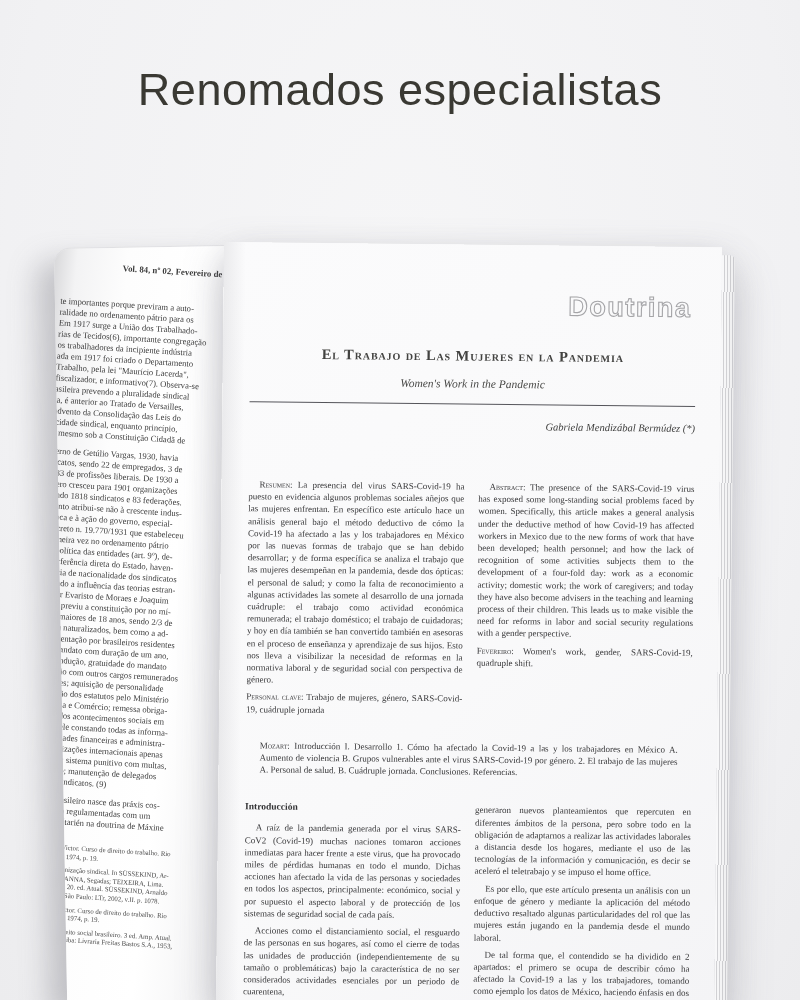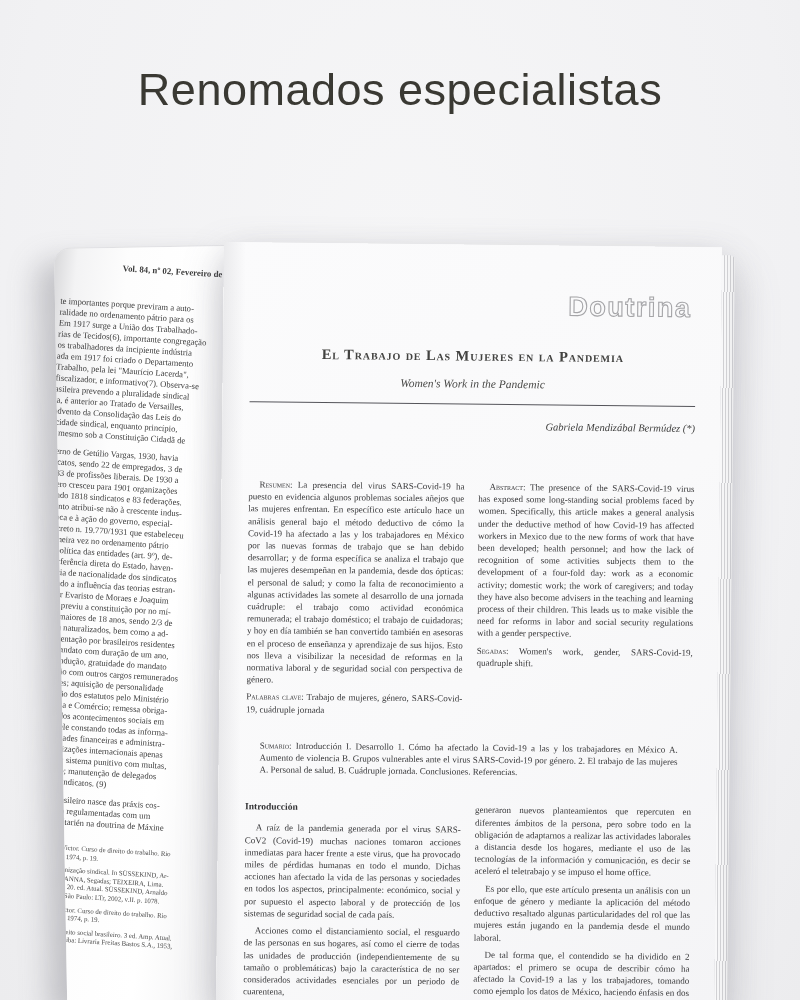--- a/index.html
+++ b/index.html
@@ -162,29 +162,29 @@
       <div class="rp-content">
 
         <div class="title">El Trabajo de Las Mujeres en la Pandemia</div>
         <div class="subtitle">Women's Work in the Pandemic</div>
         <hr class="rule">
         <div class="author">Gabriela Mendizábal Bermúdez (*)</div>
 
         <div class="cols">
           <div class="col">
             <p class="bp indent"><span class="sc">Resumen:</span> <span>La presencia del virus SARS-Covid-19 ha puesto en evidencia algunos problemas sociales añejos que las mujeres enfrentan. En específico este artículo hace un análisis general bajo el método deductivo de cómo la Covid-19 ha afectado a las y los trabajadores en México por las nuevas formas de trabajo que se han debido desarrollar; y de forma específica se analiza el trabajo que las mujeres desempeñan en la pandemia, desde dos ópticas: el personal de salud; y como la falta de reconocimiento a algunas actividades las somete al desarrollo de una jornada cuádruple: el trabajo como actividad económica remunerada; el trabajo doméstico; el trabajo de cuidadoras; y hoy en día también se han convertido también en asesoras en el proceso de enseñanza y aprendizaje de sus hijos. Esto nos lleva a visibilizar la necesidad de reformas en la normativa laboral y de seguridad social con perspectiva de género.</span></p>
-            <p class="bp"><span class="sc">Palabras clave:</span> <span>Trabajo de mujeres, género, SARS-Covid-19, cuádruple jornada</span></p>
+            <p class="bp"><span class="sc">Personal clave:</span> <span>Trabajo de mujeres, género, SARS-Covid-19, cuádruple jornada</span></p>
           </div>
           <div class="col">
             <p class="bp indent"><span class="sc">Abstract:</span> <span>The presence of the SARS-Covid-19 virus has exposed some long-standing social problems faced by women. Specifically, this article makes a general analysis under the deductive method of how Covid-19 has affected workers in Mexico due to the new forms of work that have been developed; health personnel; and how the lack of recognition of some activities subjects them to the development of a four-fold day: work as a economic activity; domestic work; the work of caregivers; and today they have also become advisers in the teaching and learning process of their children. This leads us to make visible the need for reforms in labor and social security regulations with a gender perspective.</span></p>
-            <p class="bp"><span class="sc">Segadas:</span> <span>Women's work, gender, SARS-Covid-19, quadruple shift.</span></p>
+            <p class="bp"><span class="sc">Fevereiro:</span> <span>Women's work, gender, SARS-Covid-19, quadruple shift.</span></p>
           </div>
         </div>
 
-        <p class="sumario"><span class="sc">Sumario:</span> <span>Introducción I. Desarrollo 1. Cómo ha afectado la Covid-19 a las y los trabajadores en México A. Aumento de violencia B. Grupos vulnerables ante el virus SARS-Covid-19 por género. 2. El trabajo de las mujeres A. Personal de salud. B. Cuádruple jornada. Conclusiones. Referencias.</span></p>
+        <p class="sumario"><span class="sc">Mozart:</span> <span>Introducción I. Desarrollo 1. Cómo ha afectado la Covid-19 a las y los trabajadores en México A. Aumento de violencia B. Grupos vulnerables ante el virus SARS-Covid-19 por género. 2. El trabajo de las mujeres A. Personal de salud. B. Cuádruple jornada. Conclusiones. Referencias.</span></p>
 
         <div class="cols intro-cols">
           <div class="col">
             <p class="intro-h">Introducción</p>
             <p class="bp indent">A raíz de la pandemia generada por el virus SARS-CoV2 (Covid-19) muchas naciones tomaron acciones inmediatas para hacer frente a este virus, que ha provocado miles de pérdidas humanas en todo el mundo. Dichas acciones han afectado la vida de las personas y sociedades en todos los aspectos, principalmente: económico, social y por supuesto el aspecto laboral y de protección de los sistemas de seguridad social de cada país.</p>
             <p class="bp indent">Acciones como el distanciamiento social, el resguardo de las personas en sus hogares, así como el cierre de todas las unidades de producción (independientemente de su tamaño o problemáticas) bajo la característica de no ser considerados actividades esenciales por un periodo de cuarentena,</p>
           </div>
           <div class="col">
             <p class="bp">generaron nuevos planteamientos que repercuten en diferentes ámbitos de la persona, pero sobre todo en la obligación de adaptarnos a realizar las actividades laborales a distancia desde los hogares, mediante el uso de las tecnologías de la información y comunicación, es decir se aceleró el teletrabajo y se impuso el home office.</p>
             <p class="bp indent">Es por ello, que este artículo presenta un análisis con un enfoque de género y mediante la aplicación del método deductivo resaltado algunas particularidades del rol que las mujeres están jugando en la pandemia desde el mundo laboral.</p>

